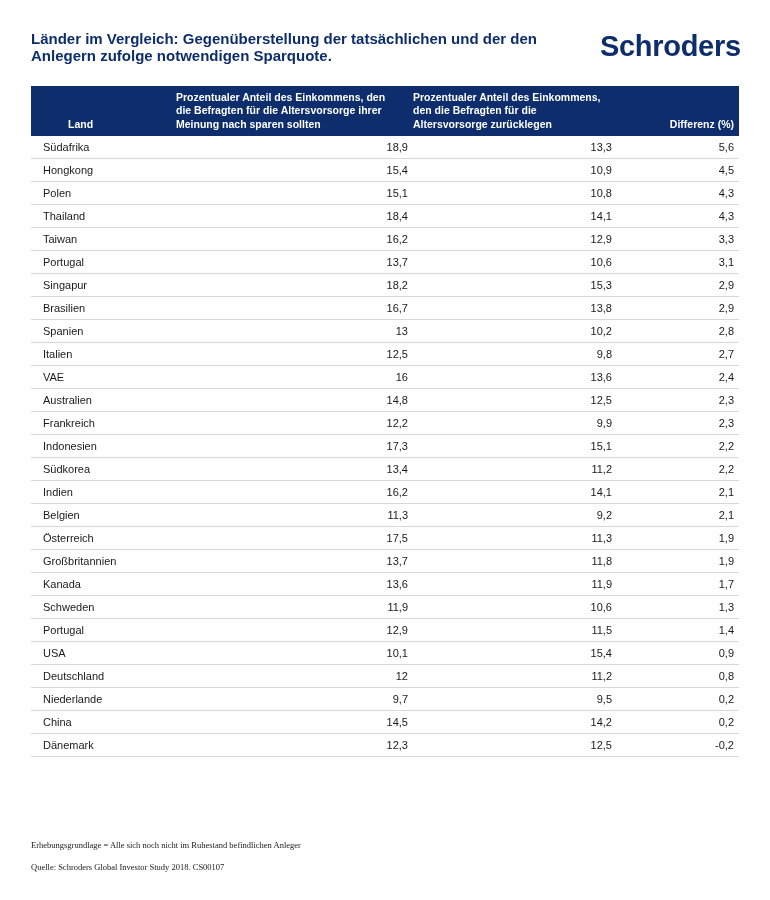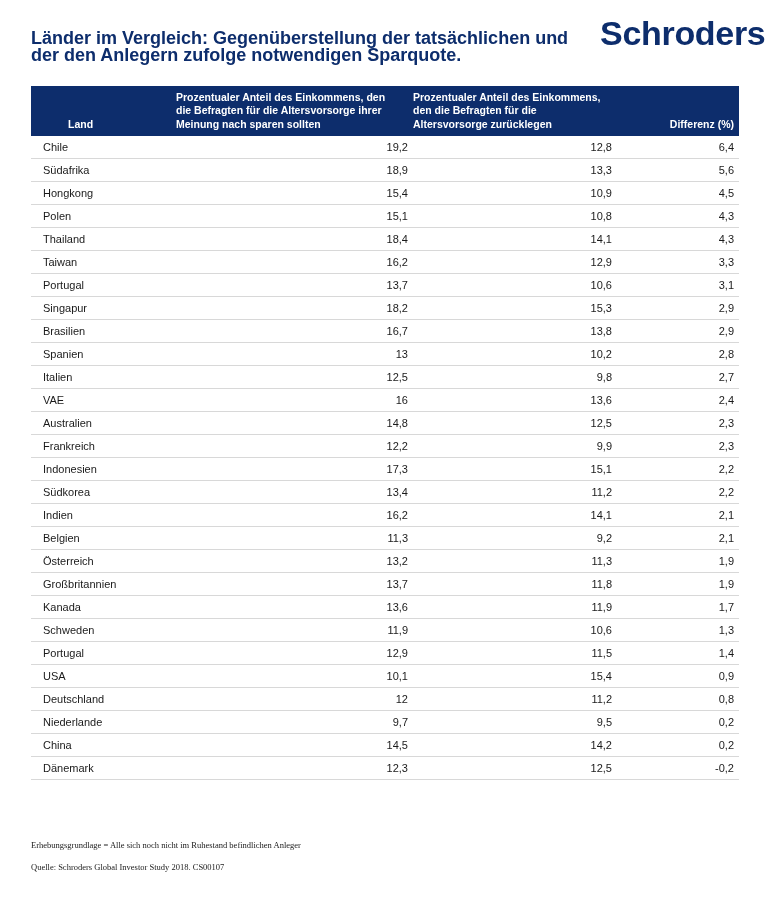--- a/index.html
+++ b/index.html
@@ -1,21 +1,21 @@
 <!DOCTYPE html>
 <html><head>
   <meta charset="utf-8">
   <style>
     html, body { margin: 0; padding: 0; background: #ffffff; }
     body { width: 770px; height: 900px; position: relative; overflow: hidden;
            font-family: "Liberation Sans", sans-serif; color: #1a1a1a; }
     .title { position: absolute; left: 31px; top: 30px; width: 540px;
-             font-size: 18px; font-weight: bold; line-height: 17px; color: #0d2d6c; }
-    .logo { position: absolute; left: 600px; top: 14px; width: 140px; text-align: right;
-            font-size: 34px; font-weight: bold; color: #0d2d6c; letter-spacing: -0.3px; }
+             font-size: 15px; font-weight: bold; line-height: 17px; color: #0d2d6c; }
+    .logo { position: absolute; left: 600px; top: 30px; width: 140px; text-align: right;
+            font-size: 29px; font-weight: bold; color: #0d2d6c; letter-spacing: -0.3px; }
     .table { position: absolute; left: 31px; top: 86px; width: 708px; }
     .thead { height: 50px; background: #0d2d6c; color: #ffffff; position: relative;
              font-size: 10.5px; font-weight: bold; line-height: 13.3px; }
     .thead .h { position: absolute; bottom: 5px; }
     .h-land { left: 12px; margin-left: 25px; }
     .h-c1 { left: 145px; width: 225px; }
     .h-c2 { left: 382px; width: 190px; }
     .h-diff { right: 5px; text-align: left; }
     .row { height: 23px; border-bottom: 1px solid #d8d8d8; position: relative;
            font-size: 11px; line-height: 23px; box-sizing: border-box; }
@@ -36,26 +36,20 @@
 
 <div class="table">
   <div class="thead">
     <div class="h h-land">Land</div>
     <div class="h h-c1">Prozentualer Anteil des Einkommens, den die Befragten für die Altersvorsorge ihrer Meinung nach sparen sollten</div>
     <div class="h h-c2">Prozentualer Anteil des Einkommens, den die Befragten für die Altersvorsorge zurücklegen</div>
     <div class="h h-diff">Differenz (%)</div>
   </div>
   <div id="tbody">
       <div class="row">
-        <span class="c-land">Chile</span>
-        <span class="c-v1">19,2</span>
-        <span class="c-v2">12,8</span>
-        <span class="c-diff">6,4</span>
-      </div>
-      <div class="row">
         <span class="c-land">Südafrika</span>
         <span class="c-v1">18,9</span>
         <span class="c-v2">13,3</span>
         <span class="c-diff">5,6</span>
       </div>
       <div class="row">
         <span class="c-land">Hongkong</span>
         <span class="c-v1">15,4</span>
         <span class="c-v2">10,9</span>
         <span class="c-diff">4,5</span>
@@ -145,21 +139,21 @@
         <span class="c-diff">2,1</span>
       </div>
       <div class="row">
         <span class="c-land">Belgien</span>
         <span class="c-v1">11,3</span>
         <span class="c-v2">9,2</span>
         <span class="c-diff">2,1</span>
       </div>
       <div class="row">
         <span class="c-land">Österreich</span>
-        <span class="c-v1">13,2</span>
+        <span class="c-v1">17,5</span>
         <span class="c-v2">11,3</span>
         <span class="c-diff">1,9</span>
       </div>
       <div class="row">
         <span class="c-land">Großbritannien</span>
         <span class="c-v1">13,7</span>
         <span class="c-v2">11,8</span>
         <span class="c-diff">1,9</span>
       </div>
       <div class="row">

